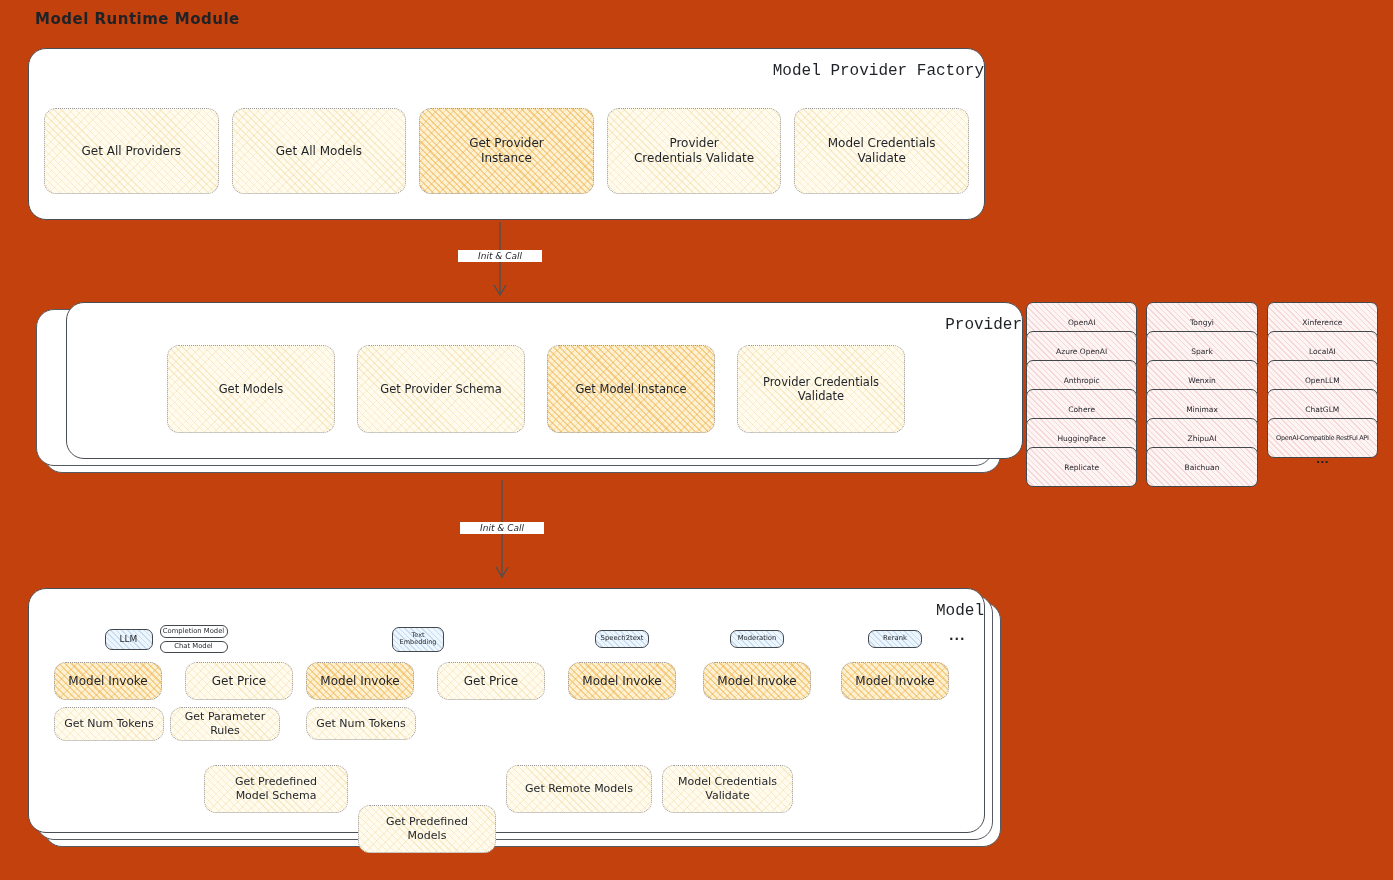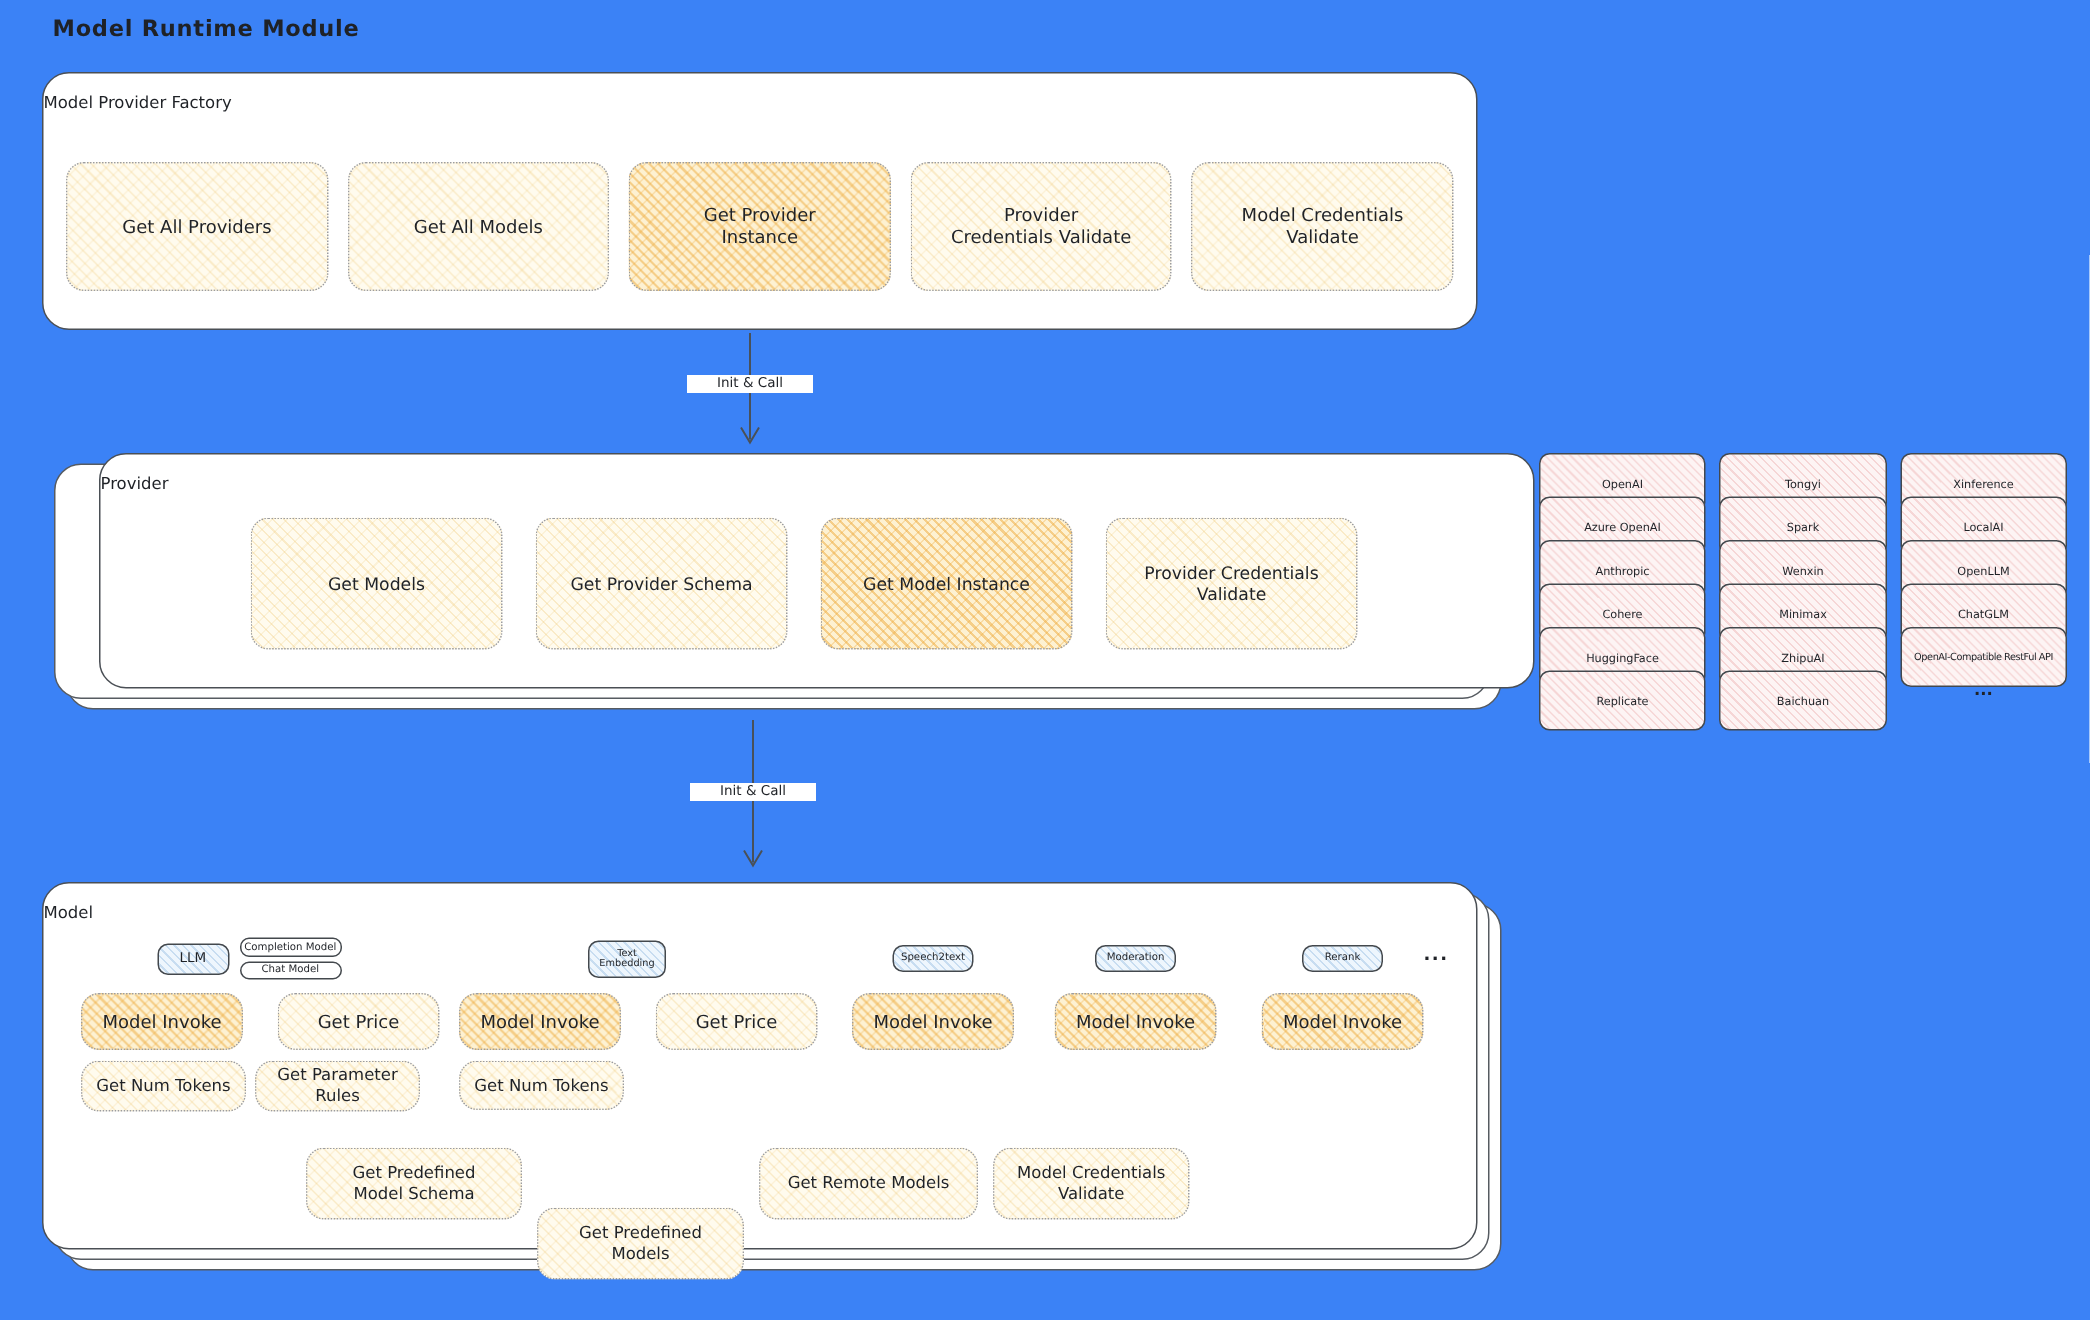--- a/index.html
+++ b/index.html
@@ -1,26 +1,26 @@
 <!DOCTYPE html>
 <html><head>
 <meta charset="utf-8">
 <style>
   * { margin:0; padding:0; box-sizing:border-box; }
   html,body { background:#ffffff; }
   .canvas {
-    position:relative; width:1393px; height:880px; background:#3b82f6;
+    position:relative; width:1393px; height:880px; background:#c2410c;
     font-family:"DejaVu Sans", sans-serif; color:#1f2227; overflow:hidden;
   }
   .page-title { position:absolute; left:35px; top:10px; font-size:15px; font-weight:bold; letter-spacing:0.5px; }
 
   
   .big-box { position:absolute; background:#ffffff; border:1.6px solid #4a4f55; border-radius:18px; }
   .box-layer { position:absolute; background:#ffffff; border:1.4px solid #565b61; border-radius:18px; }
-  .box-title { position:absolute; top:13px; left:0; right:0; text-align:left; font-size:11px; }
+  .box-title { position:absolute; top:13px; left:0; right:0; text-align:right; font-size:16px;font-family:Liberation Mono, monospace; }
 
   
   .fill-yellow {
     background-color:#fffbee;
     background-image:
       repeating-linear-gradient(45deg, rgba(238,198,112,0.30) 0 1px, transparent 1px 5px),
       repeating-linear-gradient(-45deg, rgba(238,198,112,0.18) 0 1px, transparent 1px 7px);
   }
   .fill-orange {
     background-color:#fdf1d2;
@@ -46,21 +46,21 @@
 
   
   .factory { left:28px; top:48px; width:957px; height:172px; }
   .factory-row { position:absolute; left:15px; right:15px; top:59px; height:86px; display:flex; gap:13px; }
   .factory-row .btn { flex:1; padding:2px 26px; }
 
   
   .arrow { position:absolute; overflow:visible; }
   .arrow-label {
     position:absolute; width:84px; text-align:center; font-size:9px;
-    background:#ffffff; padding:1px 0; z-index:2;
+    background:#ffffff; padding:1px 0; z-index:2;font-style:italic;
   }
 
   
   .provider { left:28px; top:302px; width:957px; height:157px;margin-left:38px; }
   .provider-layer1 { left:36px; top:309px; width:957px; height:157px; }
   .provider-layer2 { left:44px; top:316px; width:957px; height:157px; }
   .provider-row { position:absolute; left:100px; right:117px; top:42px; height:88px; display:flex; gap:22px; }
   .provider-row .btn { flex:1; font-size:11.5px; }
 
   

